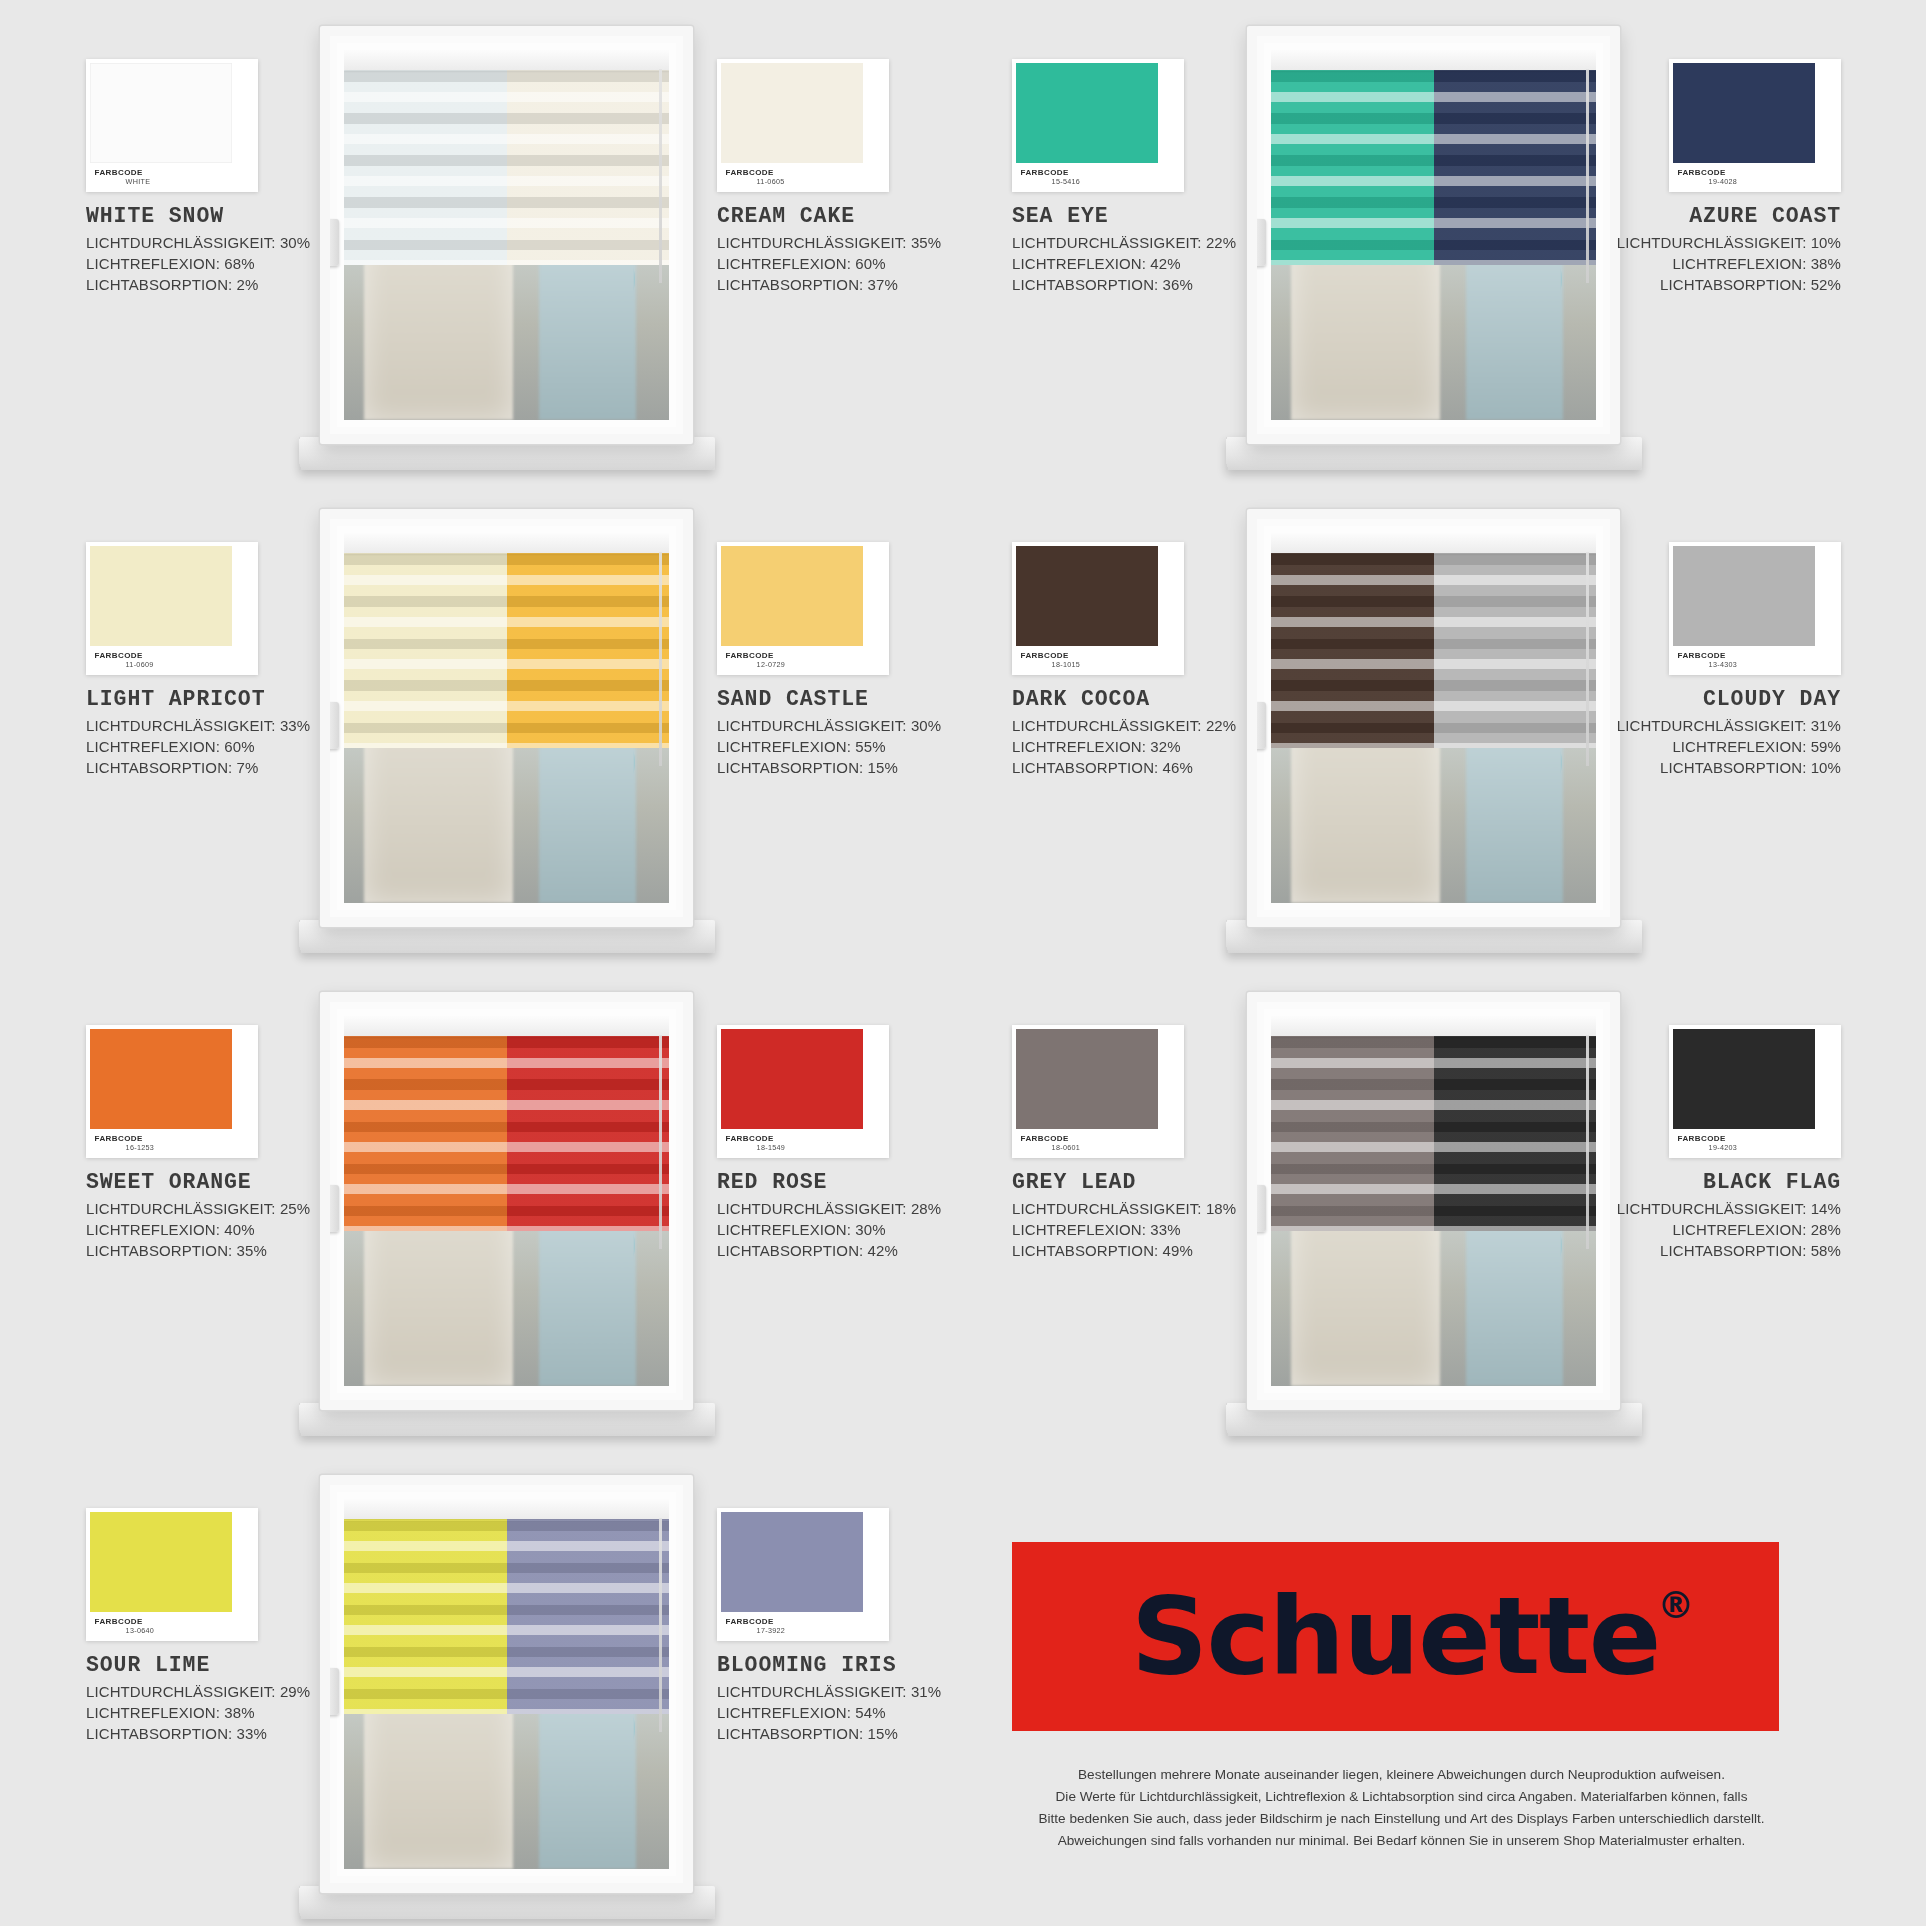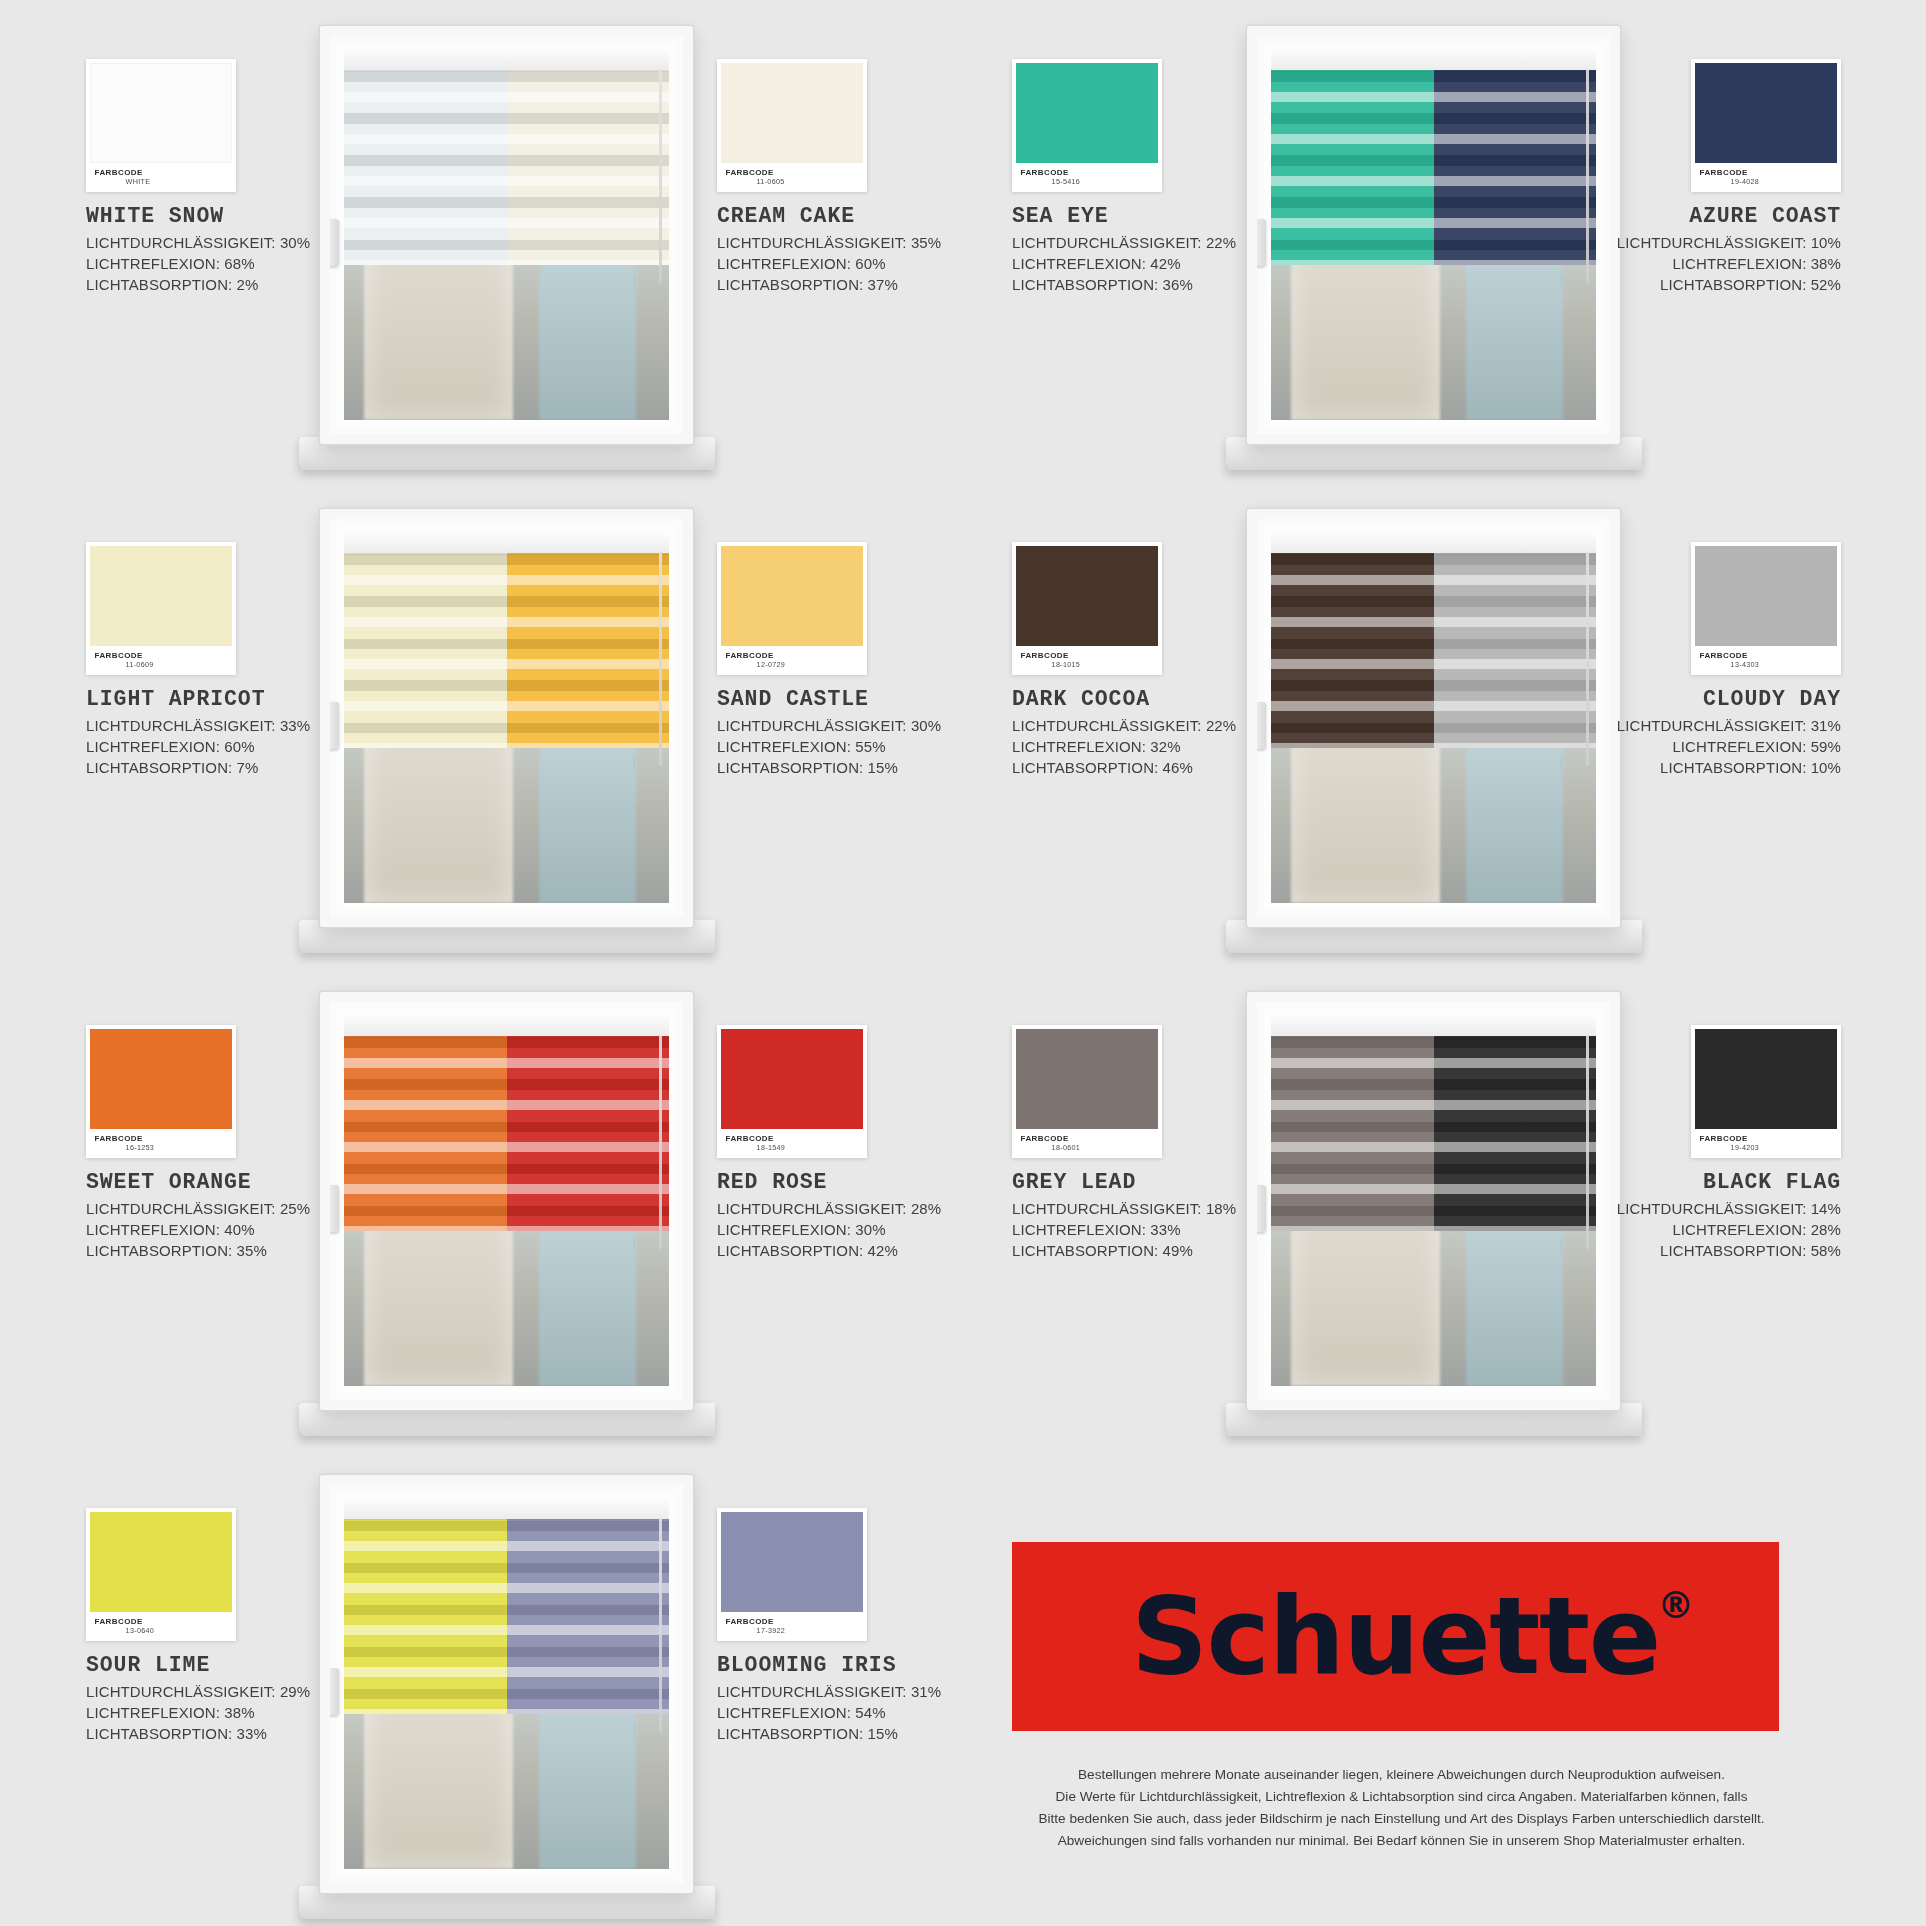--- a/index.html
+++ b/index.html
@@ -9,21 +9,21 @@
     background: #e8e8e8;
     font-family: "Liberation Sans", sans-serif;
     color: #3a3a3a;
     position: relative;
     overflow: hidden;
   }
 
   
   .swatch-card { position: absolute; width: 236px; }
   .swatch-chip {
-    width: 150px; height: 133px;
+    width: 172px; height: 133px;
     background: #fff;
     box-shadow: 0 1.4px 4.3px rgba(0,0,0,.18);
     position: relative;
     padding: 4.3px 4.3px 0 4.3px;
   }
   .swatch-color { width: 142px; height: 100px; }
   .swatch-meta {
     position: absolute; left: 8.6px; bottom: 5.7px;
     line-height: 1.12;
   }

